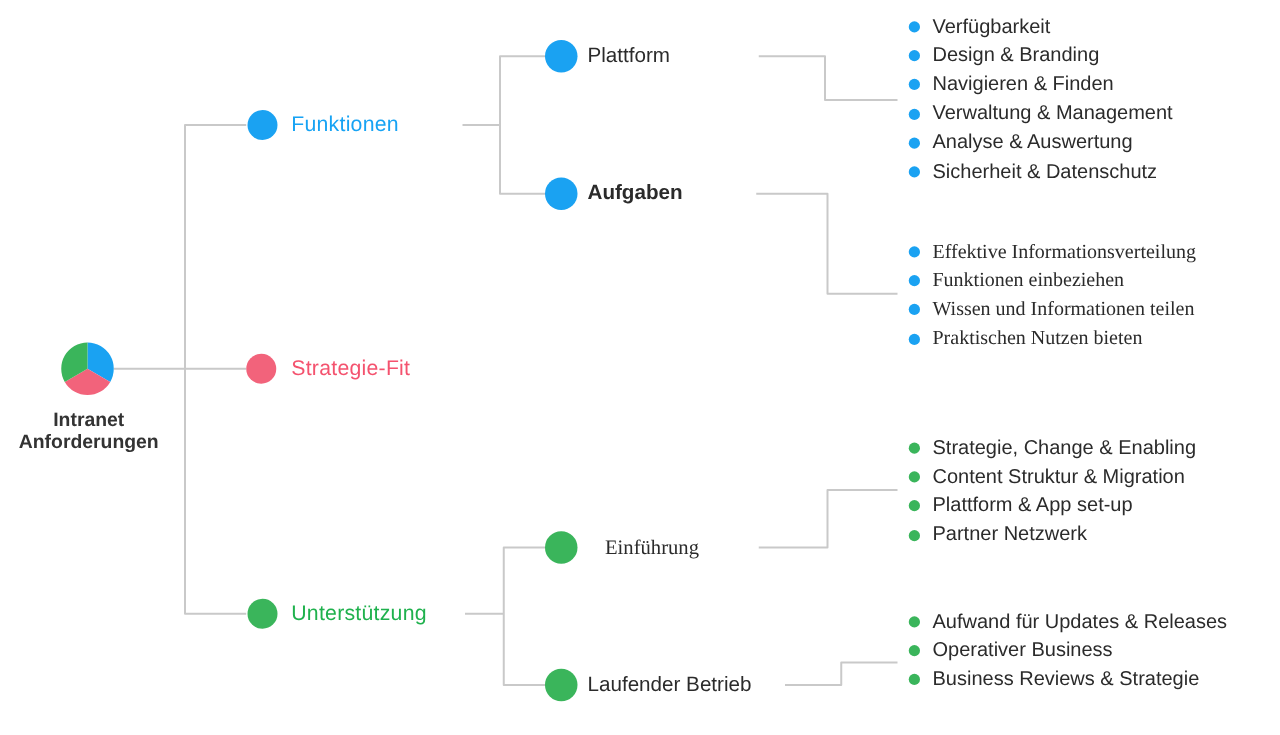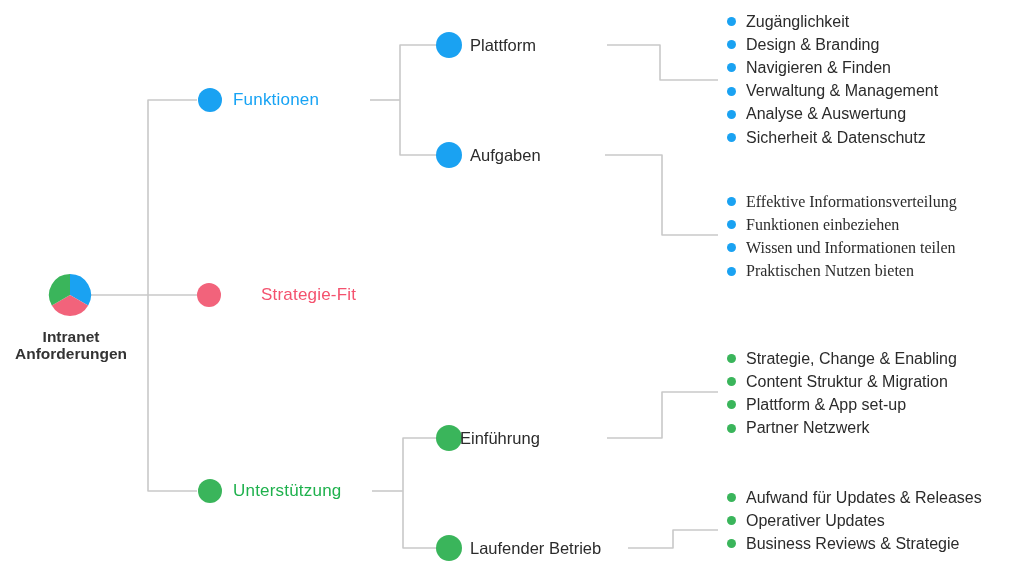--- a/index.html
+++ b/index.html
@@ -70,32 +70,32 @@
     <circle class="f-green" cx="449" cy="438" r="13"></circle>
     <circle class="f-green" cx="449" cy="548" r="13"></circle>
   </svg>
 
   <div class="root-label">
     <div>Intranet</div>
     <div>Anforderungen</div>
   </div>
 
   <div class="blabel t-blue" style="left:233px; top:100px;">Funktionen</div>
-  <div class="blabel t-pink" style="left:233px; top:295px;margin-left:28px;">Strategie-Fit</div>
+  <div class="blabel t-pink" style="left:233px; top:295px;">Strategie-Fit</div>
   <div class="blabel t-green" style="left:233px; top:491px;">Unterstützung</div>
 
   <div class="slabel" style="left:470px; top:45px;">Plattform</div>
-  <div class="slabel" style="left:470px; top:155px;">Aufgaben</div>
-  <div class="slabel" style="left:460px; top:438px;">Einführung</div>
+  <div class="slabel" style="left:470px; top:155px;font-weight:bold;">Aufgaben</div>
+  <div class="slabel" style="left:484px; top:438px;font-family:Liberation Serif, serif;">Einführung</div>
   <div class="slabel" style="left:470px; top:548px;">Laufender Betrieb</div>
 
   <ul class="leaf-list" style="left:727px; top:10px;">
     <li>
         <span class="dot b-blue"></span>
-        <span>Zugänglichkeit</span>
+        <span>Verfügbarkeit</span>
       </li>
     <li>
         <span class="dot b-blue"></span>
         <span>Design &amp; Branding</span>
       </li>
     <li>
         <span class="dot b-blue"></span>
         <span>Navigieren &amp; Finden</span>
       </li>
     <li>
@@ -150,21 +150,21 @@
       </li>
   </ul>
 
   <ul class="leaf-list" style="left:727px; top:486px;">
     <li>
         <span class="dot b-green"></span>
         <span>Aufwand für Updates &amp; Releases</span>
       </li>
     <li>
         <span class="dot b-green"></span>
-        <span>Operativer Updates</span>
+        <span>Operativer Business</span>
       </li>
     <li>
         <span class="dot b-green"></span>
         <span>Business Reviews &amp; Strategie</span>
       </li>
   </ul>
 
 </div>
 
 </body></html>

